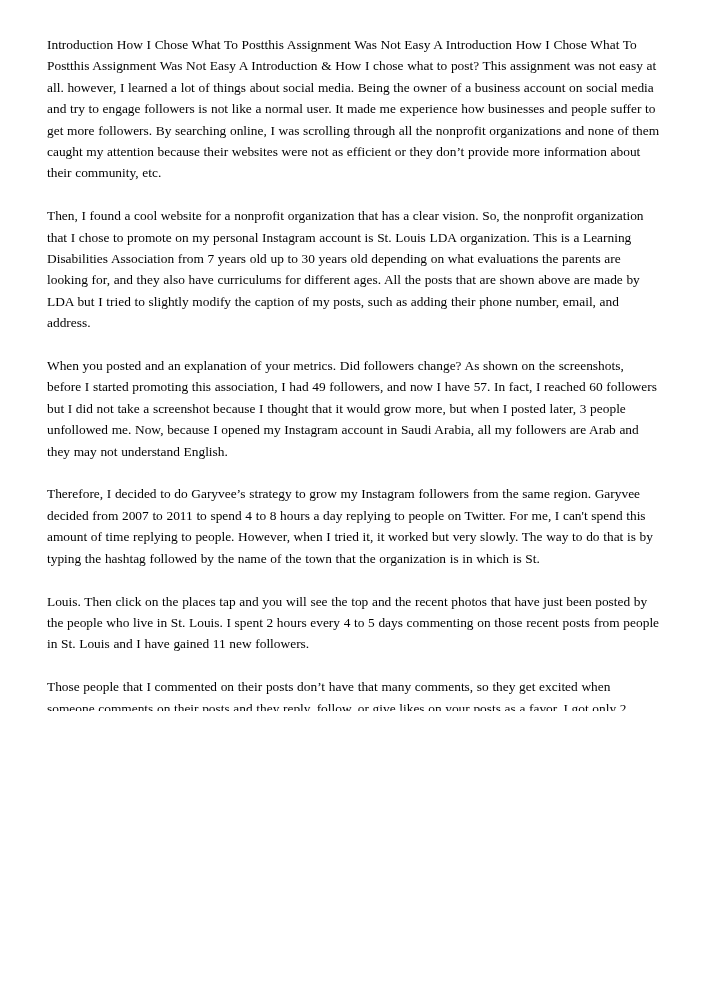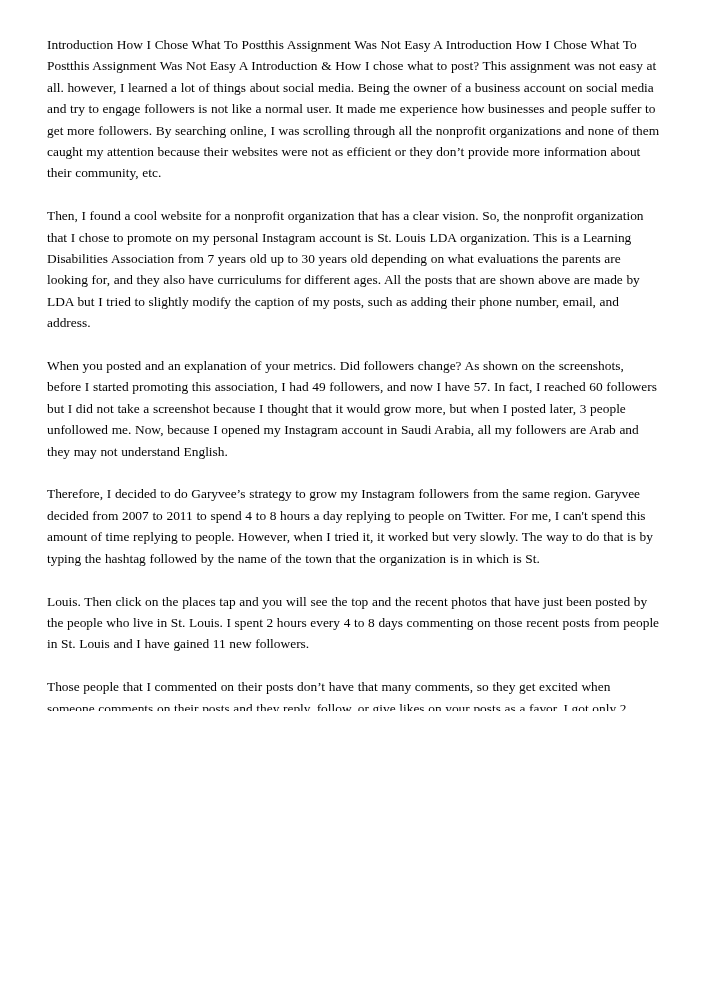--- a/index.html
+++ b/index.html
@@ -61,21 +61,21 @@
 </style>
 </head>
 <body>
 
 <div class="page">
 
   <p class="para">Introduction How I Chose What To Postthis Assignment Was Not Easy A Introduction How I Chose What To Postthis Assignment Was Not Easy A Introduction &amp; How I chose what to post? This assignment was not easy at all. however, I learned a lot of things about social media. Being the owner of a business account on social media and try to engage followers is not like a normal user. It made me experience how businesses and people suffer to get more followers. By searching online, I was scrolling through all the nonprofit organizations and none of them caught my attention because their websites were not as efficient or they don’t provide more information about their community, etc.</p>
   <p class="para">Then, I found a cool website for a nonprofit organization that has a clear vision. So, the nonprofit organization that I chose to promote on my personal Instagram account is St. Louis LDA organization. This is a Learning Disabilities Association from 7 years old up to 30 years old depending on what evaluations the parents are looking for, and they also have curriculums for different ages. All the posts that are shown above are made by LDA but I tried to slightly modify the caption of my posts, such as adding their phone number, email, and address.</p>
   <p class="para">When you posted and an explanation of your metrics. Did followers change? As shown on the screenshots, before I started promoting this association, I had 49 followers, and now I have 57. In fact, I reached 60 followers but I did not take a screenshot because I thought that it would grow more, but when I posted later, 3 people unfollowed me. Now, because I opened my Instagram account in Saudi Arabia, all my followers are Arab and they may not understand English.</p>
   <p class="para">Therefore, I decided to do Garyvee’s strategy to grow my Instagram followers from the same region. Garyvee decided from 2007 to 2011 to spend 4 to 8 hours a day replying to people on Twitter. For me, I can't spend this amount of time replying to people. However, when I tried it, it worked but very slowly. The way to do that is by typing the hashtag followed by the name of the town that the organization is in which is St.</p>
-  <p class="para">Louis. Then click on the places tap and you will see the top and the recent photos that have just been posted by the people who live in St. Louis. I spent 2 hours every 4 to 8 days commenting on those recent posts from people in St. Louis and I have gained 11 new followers.</p>
+  <p class="para">Louis. Then click on the places tap and you will see the top and the recent photos that have just been posted by the people who live in St. Louis. I spent 2 hours every 4 to 5 days commenting on those recent posts from people in St. Louis and I have gained 11 new followers.</p>
   <p class="para">Those people that I commented on their posts don’t have that many comments, so they get excited when someone comments on their posts and they reply, follow, or give likes on your posts as a favor. I got only 2 comments on my posts asking me why I do not engage more in my posts? A personal summary of why you think some things worked or didn't and a recommendation for how the organization should use their social media in the future.</p>
   <p class="para">The reason why people don’t engage with my posts is that they are not interested. At the same time, I started promoting for this organization, I opened a new account and named it @dr.fun8. I posted a lot of funny videos and you will not believe how many followers I got. Here is a screenshot of the dr.fun8 account. The best type of post is one that appeals to the heart. It touches people’s emotions, like a video about a man who has not seen his mother</p>
 
   <div class="contact-overlay">
     <div class="photo-wrap">
       <svg viewBox="0 0 140 140" xmlns="http://www.w3.org/2000/svg">
         <defs>
           <clipPath id="avclip">
               <circle cx="70" cy="70" r="70"></circle>
             </clipPath>

